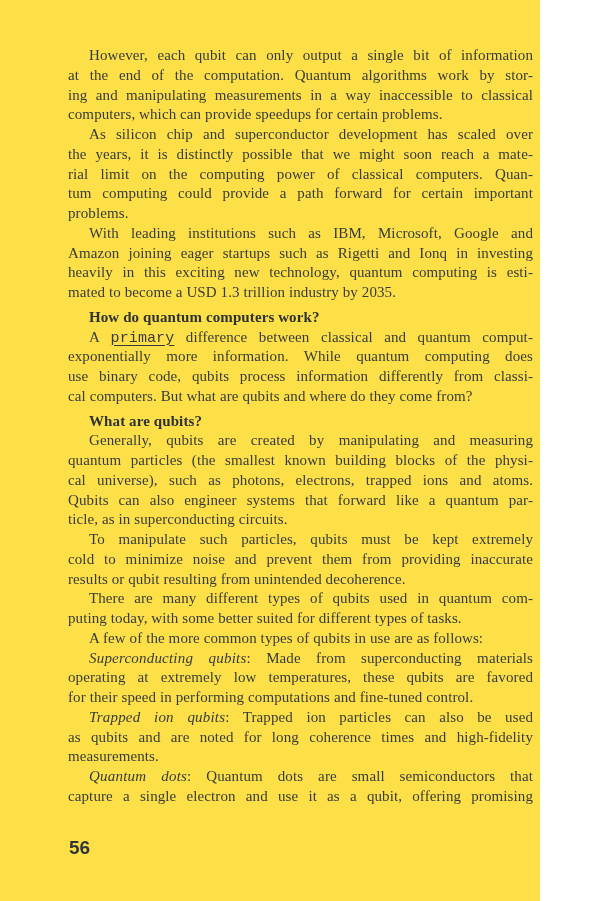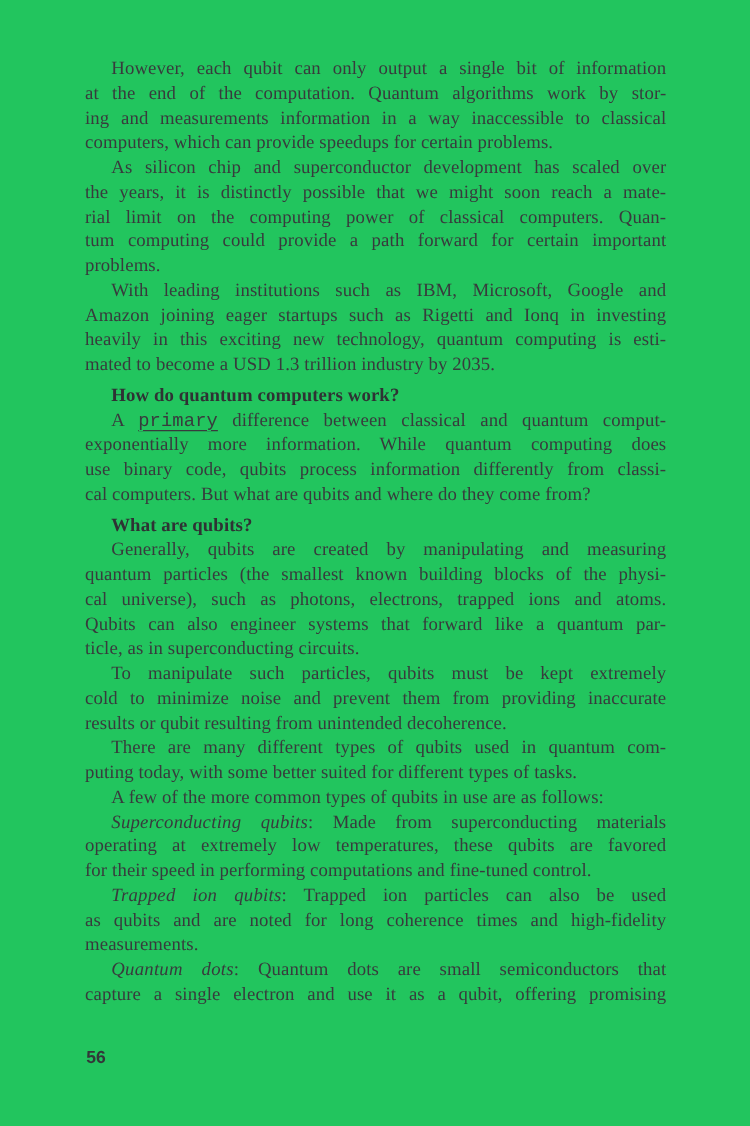--- a/index.html
+++ b/index.html
@@ -3,22 +3,22 @@
 <meta charset="utf-8">
 <style>
   html, body { margin: 0; padding: 0; }
   body {
     width: 600px; height: 901px;
     background: #ffffff;
     font-family: "Liberation Serif", "DejaVu Serif", serif;
   }
   .page {
     position: relative;
-    width: 600px; height: 901px;
-    background: #22c55e;
+    width: 540px; height: 901px;
+    background: #fde047;
     overflow: hidden;
     color: #383b3d;
   }
   .text-area {
     position: absolute;
     left: 68px; top: 46px;
     width: 465px;
   }
   .line {
     font-size: 15px;
@@ -47,33 +47,33 @@
   .bi {
     font-weight: 400;
     font-style: italic;
     letter-spacing: 0.2px;
   }
   .page-number {
     position: absolute;
     left: 69px; top: 837px;
     font-family: "Liberation Sans", "DejaVu Sans", sans-serif;
     font-weight: 700;
-    font-size: 14px;
+    font-size: 19px;
     color: #333639;
   }
 </style>
 </head>
 <body>
 
 <div class="page">
   <div class="text-area" id="blocks">
       <div class="block para">
         <div class="line indent">However, each qubit can only output a single bit of information</div>
         <div class="line">at the end of the computation. Quantum algorithms work by stor-</div>
-        <div class="line">ing and measurements information in a way inaccessible to classical</div>
+        <div class="line">ing and manipulating measurements in a way inaccessible to classical</div>
         <div class="line last">computers, which can provide speedups for certain problems.</div>
       </div>
       <div class="block para">
         <div class="line indent">As silicon chip and superconductor development has scaled over</div>
         <div class="line">the years, it is distinctly possible that we might soon reach a mate-</div>
         <div class="line">rial limit on the computing power of classical computers. Quan-</div>
         <div class="line">tum computing could provide a path forward for certain important</div>
         <div class="line last">problems.</div>
       </div>
       <div class="block para">

